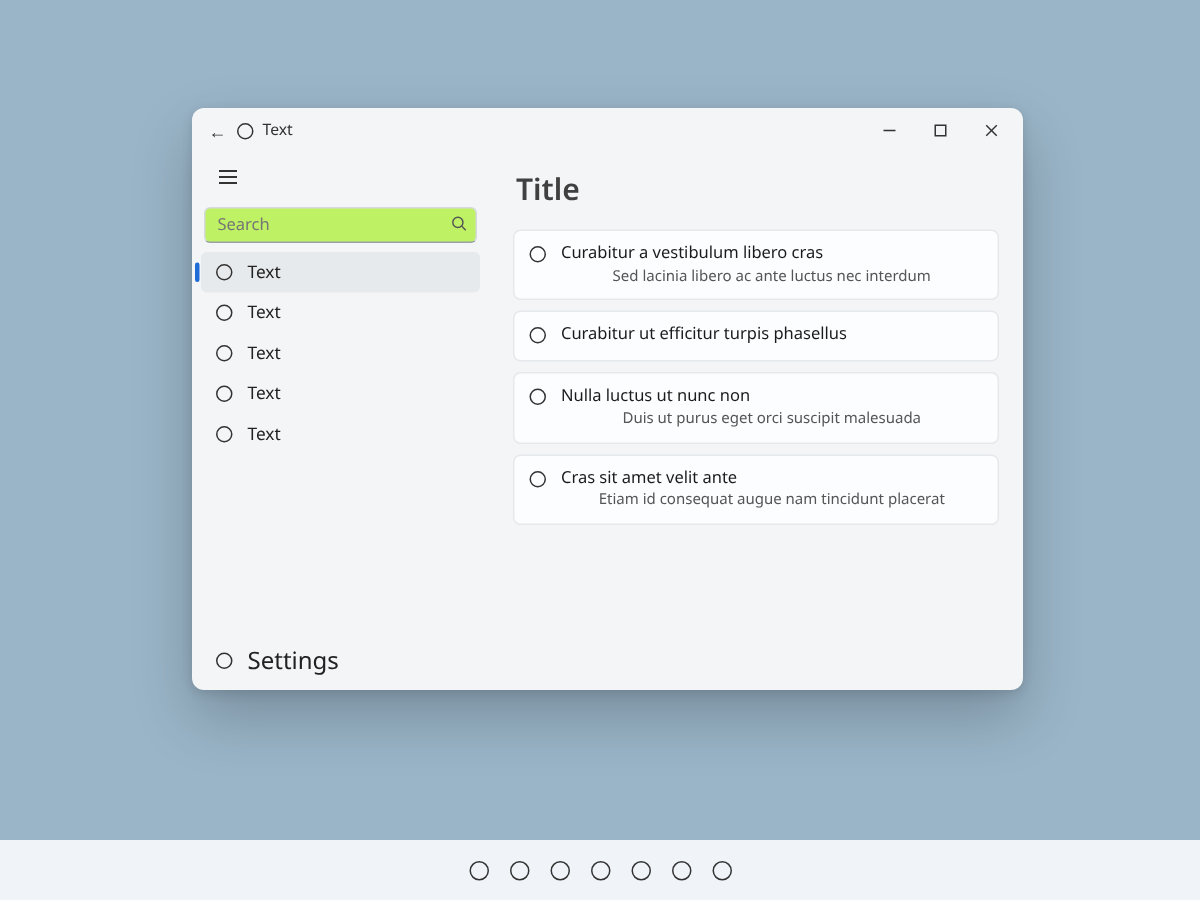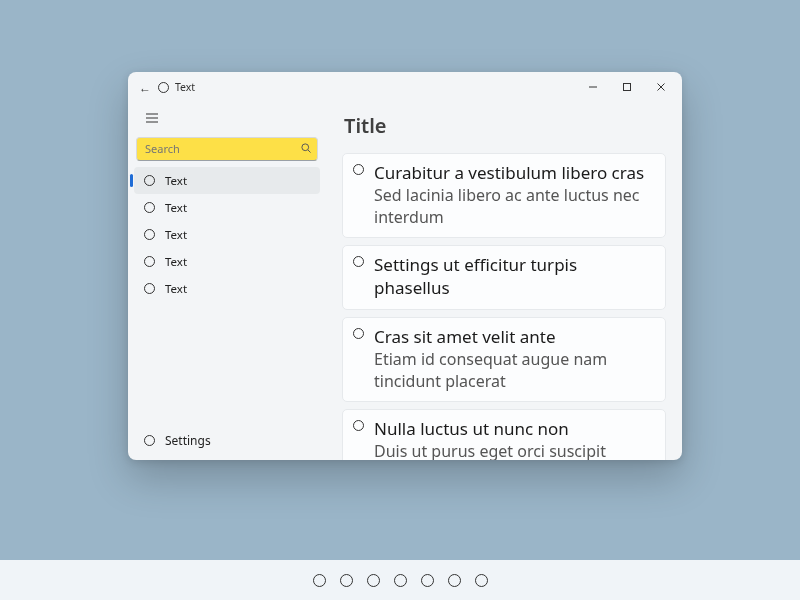--- a/index.html
+++ b/index.html
@@ -86,21 +86,21 @@
   .search {
     position: relative;
     margin: 0 2px 6px 2px;
   }
   .search input {
     width: 100%;
     height: 24px;
     border: 1px solid #d6d9dd;
     border-bottom: 1.5px solid #9aa0a6;
     border-radius: 4px;
-    background: #fde047;
+    background: #bef264;
     padding: 0 26px 0 8px;
     font-size: 11px;
     color: #555;
     outline: none;
   }
   .search .mag {
     position: absolute;
     right: 6px; top: 50%;
     transform: translateY(-50%);
     width: 12px; height: 12px;
@@ -136,21 +136,21 @@
     border-radius: 50%;
     margin-right: 10px;
     flex: 0 0 auto;
   }
   .sidebar-spacer { flex: 1; }
   .settings {
     height: 28px;
     display: flex;
     align-items: center;
     padding: 0 6px 0 10px;
-    font-size: 12px;
+    font-size: 16px;
     color: #222;
   }
   .settings .ring {
     width: 11px; height: 11px;
     border: 1.2px solid #333;
     border-radius: 50%;
     margin-right: 10px;
   }
 
   
@@ -181,28 +181,29 @@
   }
   .card .ring {
     width: 11px; height: 11px;
     border: 1.2px solid #333;
     border-radius: 50%;
     flex: 0 0 auto;
     margin-top: 2px;
   }
   .card .lines { flex: 1; min-width: 0; }
   .card .line1 {
-    font-size: 17px;
+    font-size: 11px;
     color: #1b1b1b;
     line-height: 1.35;
   }
   .card .line2 {
-    font-size: 16px;
+    font-size: 10px;
     color: #555;
     line-height: 1.35;
+    text-align: center;
   }
 </style>
 </head>
 <body>
 
 <div class="window">
 
   <div class="titlebar">
     <div class="back">←</div>
     <div class="app-icon"></div>
@@ -282,37 +283,37 @@
           <div class="card">
             <div class="ring"></div>
             <div class="lines">
               <div class="line1">Curabitur a vestibulum libero cras</div>
               <div class="line2">Sed lacinia libero ac ante luctus nec interdum</div>
             </div>
           </div>
           <div class="card">
             <div class="ring"></div>
             <div class="lines">
-              <div class="line1">Settings ut efficitur turpis phasellus</div>
+              <div class="line1">Curabitur ut efficitur turpis phasellus</div>
+            </div>
+          </div>
+          <div class="card">
+            <div class="ring"></div>
+            <div class="lines">
+              <div class="line1">Nulla luctus ut nunc non</div>
+              <div class="line2">Duis ut purus eget orci suscipit malesuada</div>
             </div>
           </div>
           <div class="card">
             <div class="ring"></div>
             <div class="lines">
               <div class="line1">Cras sit amet velit ante</div>
               <div class="line2">Etiam id consequat augue nam tincidunt placerat</div>
             </div>
           </div>
-          <div class="card">
-            <div class="ring"></div>
-            <div class="lines">
-              <div class="line1">Nulla luctus ut nunc non</div>
-              <div class="line2">Duis ut purus eget orci suscipit malesuada</div>
-            </div>
-          </div>
         </div>
     </div>
 
   </div>
 </div>
 
 <div class="dock" id="dock">
     <div class="dot"></div>
     <div class="dot"></div>
     <div class="dot"></div>

